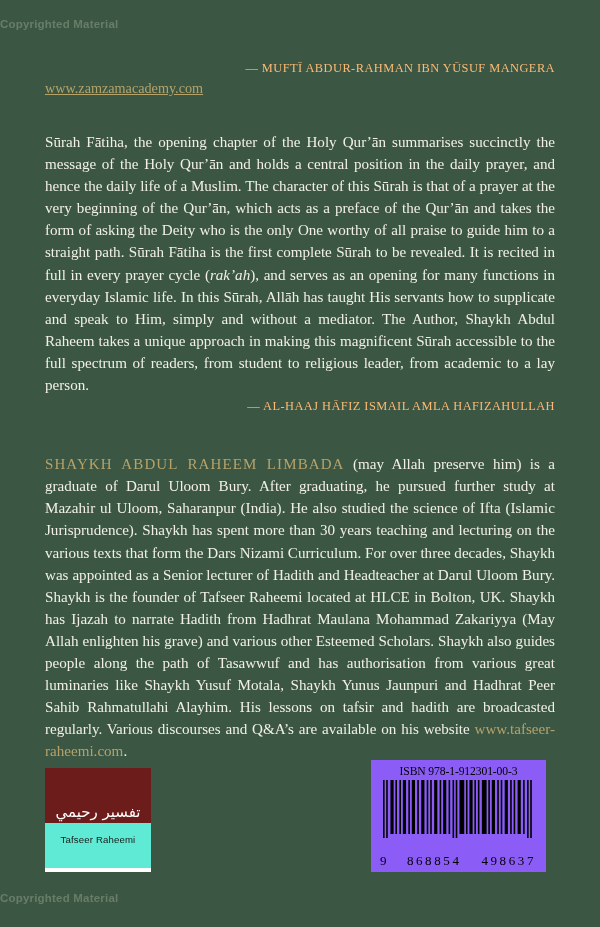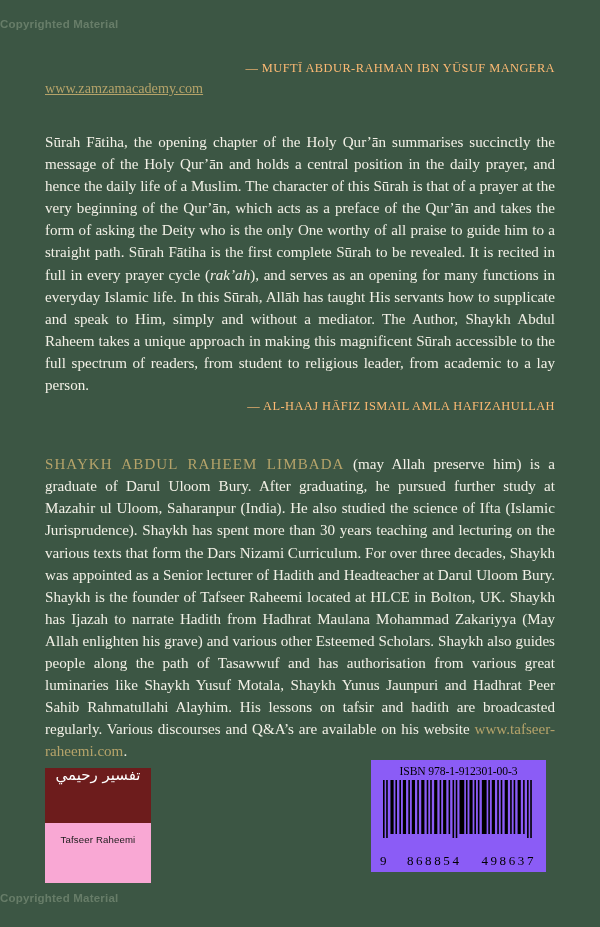--- a/index.html
+++ b/index.html
@@ -112,35 +112,36 @@
     top: 2px;
     width: 106px;
     height: 104px;
     background: #ffffff;
     box-sizing: border-box;
   }
   .logo-top {
     height: 55px;
     background: #6d1c1c;
     display: flex;
+    align-items: flex-end;
     justify-content: center;
     padding-bottom: 3px;
     box-sizing: border-box;
   }
   .logo-arabic {
     color: #ffffff;
     font-family: "DejaVu Sans", sans-serif;
     font-size: 15px;
     direction: rtl;
     line-height: 1;
     white-space: nowrap;
   }
   .logo-bottom {
-    height: 60px;
-    background: #f9a8d4;
+    height: 45px;
+    background: #5eead4;
     text-align: center;
     padding-top: 6px;
     box-sizing: border-box;
   }
   .logo-name {
     color: #1a1a1a;
     font-family: "Liberation Sans", sans-serif;
     font-size: 9.6px;
     letter-spacing: 0.15px;
   }

